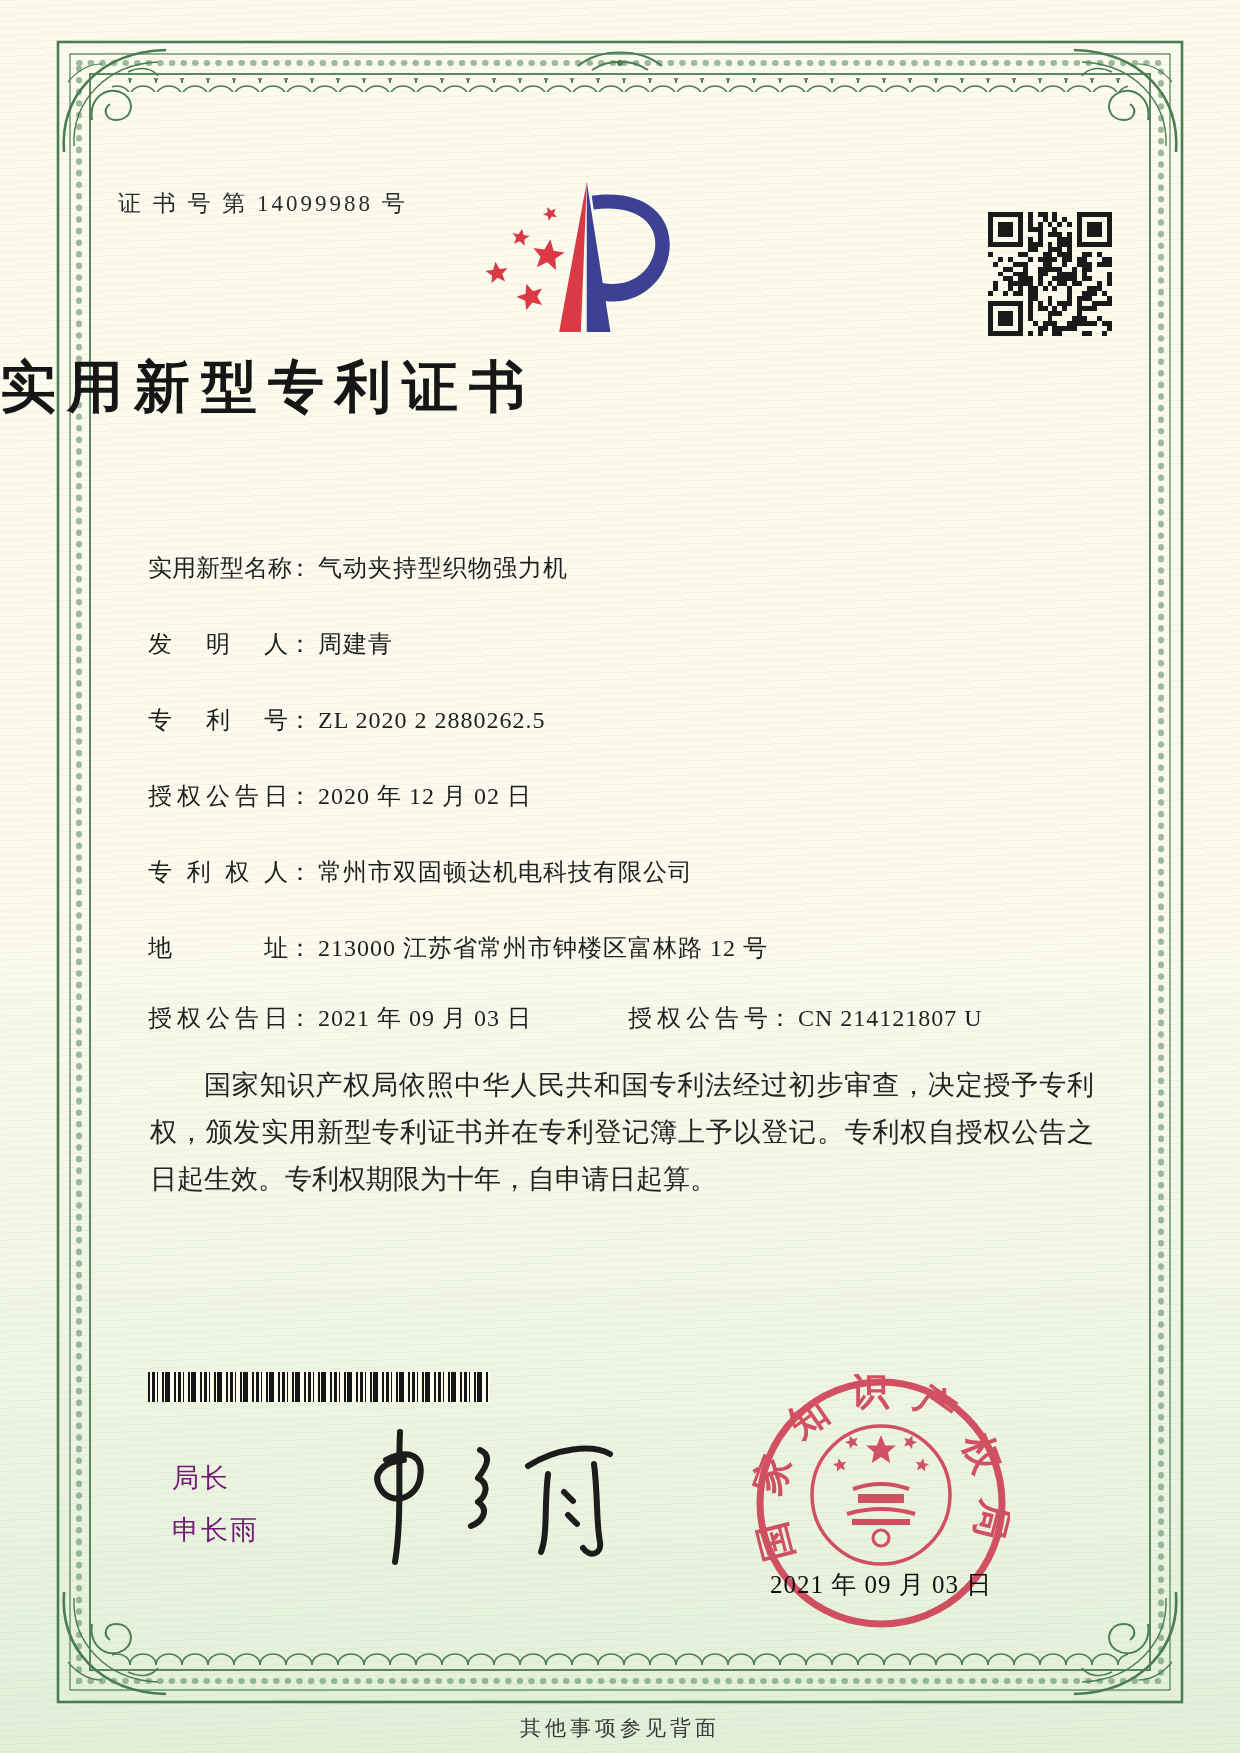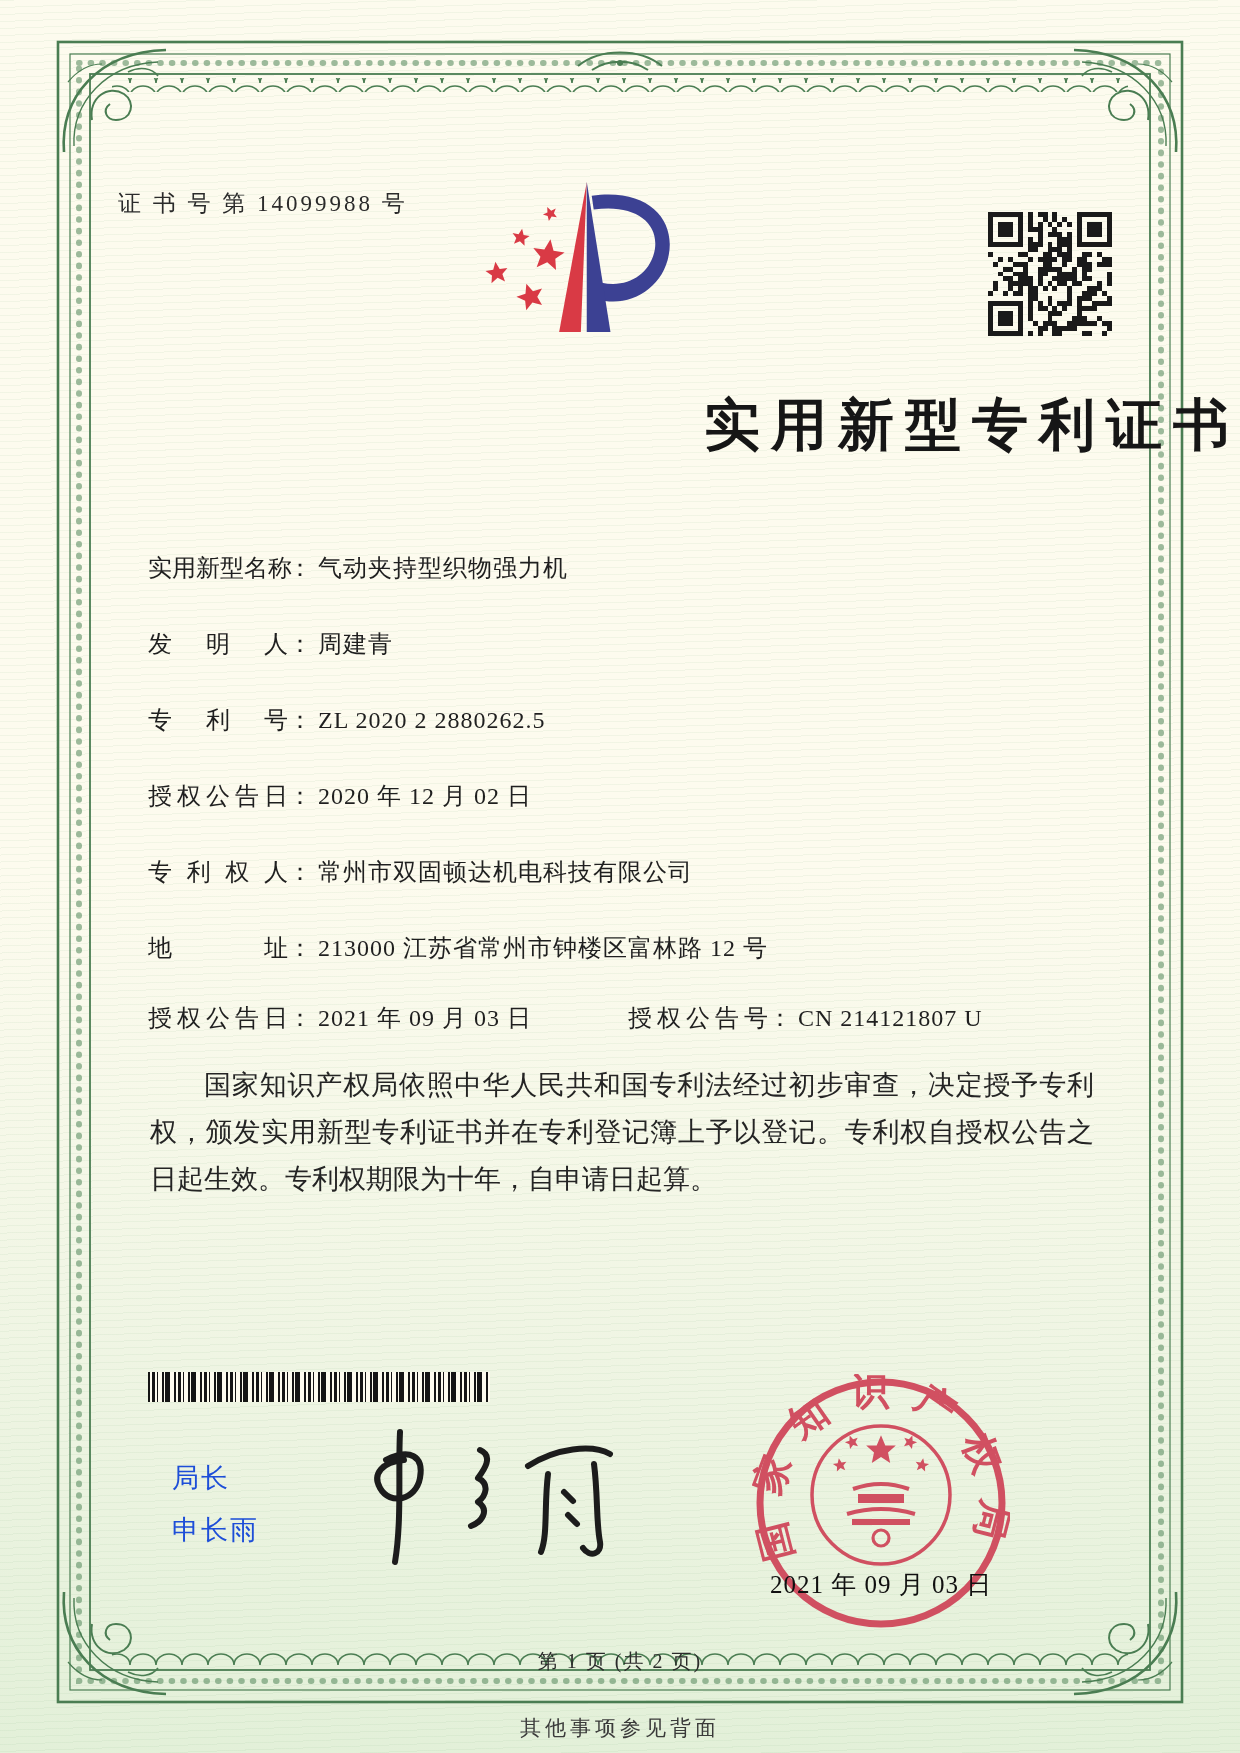--- a/index.html
+++ b/index.html
@@ -24,42 +24,42 @@
     pointer-events:none;z-index:0;
   }
   .frame-svg{position:absolute;inset:0;z-index:1;pointer-events:none;}
   .abs{position:absolute;z-index:2;}
 
   .cert-no{left:118px;top:188px;font-size:23px;letter-spacing:3px;color:#2b2b2b;text-align:right;}
   .logo-box{left:462px;top:176px;width:214px;height:158px;}
   .qr-box{left:988px;top:212px;width:124px;height:124px;}
   .qr-box svg{width:100%;height:100%;shape-rendering:crispEdges;}
 
-  .title{left:0;top:350px;width:100%;text-align:right;
-    font-size:56px;font-weight:700;letter-spacing:11px;color:#161616;margin-top:38px;}
+  .title{left:0;top:350px;width:100%;text-align:left;
+    font-size:56px;font-weight:700;letter-spacing:11px;color:#161616;}
 
   .frow{left:148px;font-size:24px;white-space:nowrap;}
   .flabel{display:inline-block;width:140px;text-align:justify;text-align-last:justify;
     -moz-text-align-last:justify;text-justify:inter-character;}
   .colon{display:inline-block;margin-right:6px;}
   .fval{letter-spacing:1px;}
   .frow.g2{left:628px;}
 
   .body-text{left:150px;top:1062px;width:944px;font-size:27px;line-height:47px;
     text-align:justify;text-justify:inter-ideograph;color:#242424;}
   .body-text p{margin:0;text-indent:2em;}
 
   .barcode{left:148px;top:1372px;width:342px;height:30px;
     background:repeating-linear-gradient(90deg,
       #151515 0 2px,#fdfbee 2px 4px,#151515 4px 7px,#fdfbee 7px 9px,
       #151515 9px 10px,#fdfbee 10px 14px,#151515 14px 16px,#fdfbee 16px 17px,
       #151515 17px 22px,#fdfbee 22px 26px);}
 
   .signer{left:172px;top:1452px;font-size:27px;line-height:52px;letter-spacing:2px;
-    font-family:Liberation Sans, sans-serif;color:#1d4ed8;}
+    font-family:Liberation Sans, sans-serif;color:#701a75;}
   .sig-svg{left:352px;top:1420px;width:275px;height:170px;}
 
   .seal-box{left:752px;top:1374px;width:258px;height:258px;opacity:.93;}
   .seal-date{left:742px;top:1568px;width:278px;text-align:center;font-size:25px;
     letter-spacing:1px;color:#101010;z-index:3;}
 
   .page-info{left:0;top:1648px;width:100%;text-align:center;font-size:20px;letter-spacing:2px;color:#2a2a2a;}
   .back-note{left:0;top:1714px;width:100%;text-align:center;font-size:21px;letter-spacing:4px;color:#3a3a3a;}
 </style>
 </head>
@@ -424,16 +424,15 @@
           <path d="M95,140 Q129,130 163,140" fill="none" stroke-width="4"></path>
           <rect x="100" y="145" width="58" height="6" stroke="none"></rect>
           <circle cx="129" cy="164" r="8" fill="none" stroke-width="3.2"></circle>
         </g>
       </g>
     </svg>
   </div>
 
   <div class="abs seal-date">2021 年 09 月 03 日</div>
 
-  <div class="abs page-info">第 1 页 (共 2 页)</div>
   <div class="abs back-note">其他事项参见背面</div>
 
 </div>
 
 </body></html>

